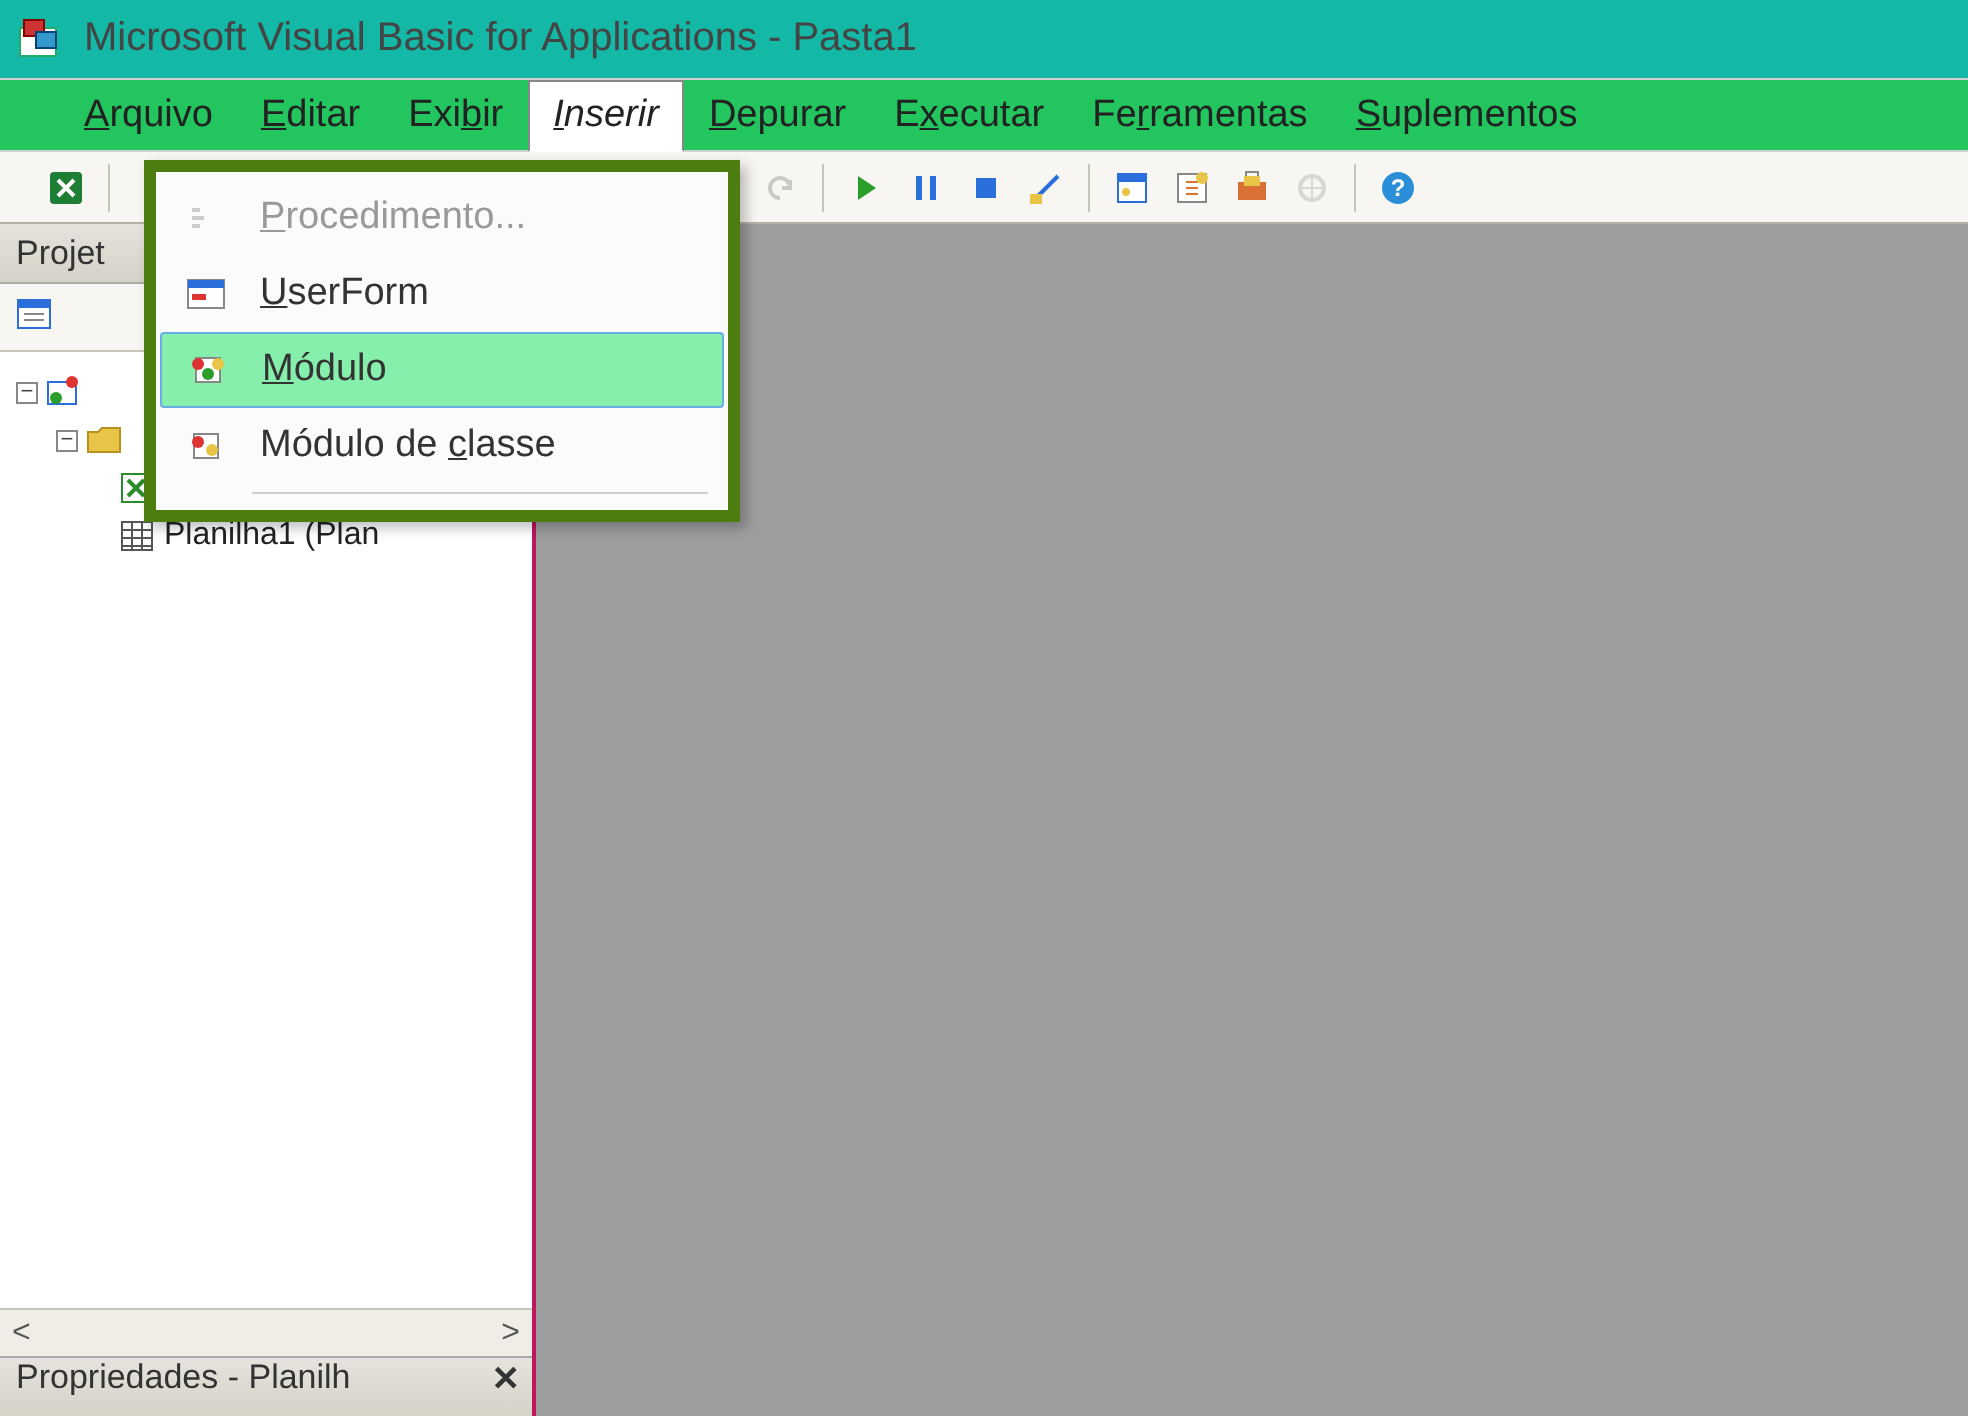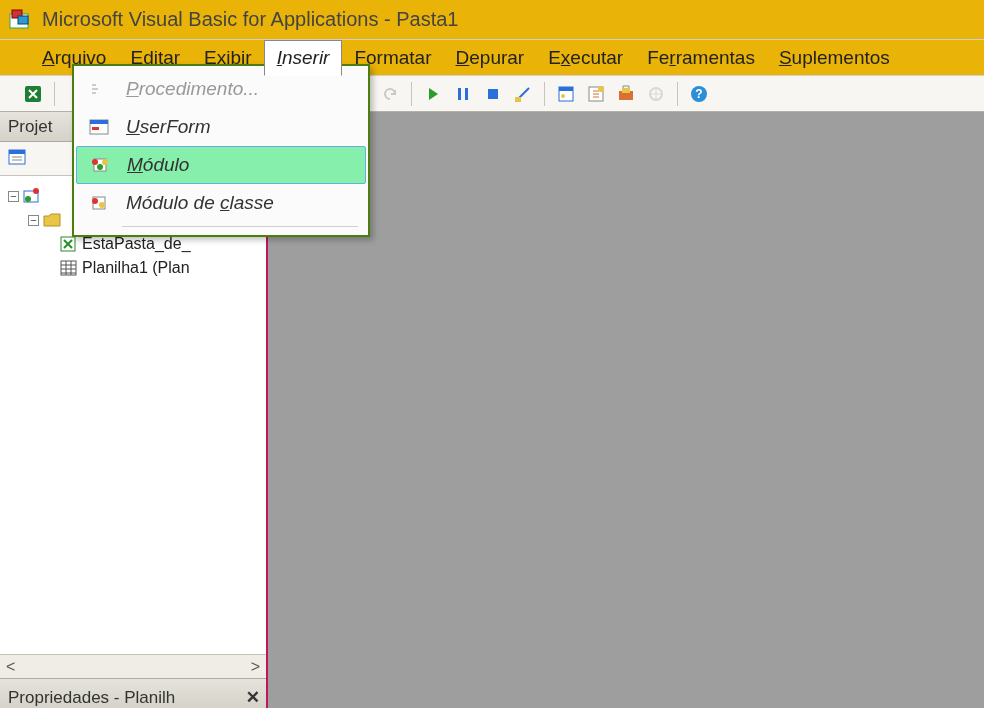--- a/index.html
+++ b/index.html
@@ -1,44 +1,44 @@
 <!DOCTYPE html>
 <html><head>
 <meta charset="utf-8">
 <style>
 * { box-sizing: border-box; margin: 0; padding: 0; }
 body { font-family: "Segoe UI", Tahoma, sans-serif; font-size: 14px; background: #fff; overflow: hidden; width: 984px; height: 708px; }
 
-.titlebar { height: 40px; display: flex; align-items: center; padding: 0 8px; background: #eab308; border-bottom: 1px solid #d0d0d0; }
+.titlebar { height: 40px; display: flex; align-items: center; padding: 0 8px; background: #14b8a6; border-bottom: 1px solid #d0d0d0; }
 .titlebar .icon-slot { width: 24px; height: 24px; margin-right: 10px; display:flex; align-items:center; justify-content:center; }
 .titlebar .title { font-size: 20px; color: #444; }
 
-.menubar { height: 36px; display: flex; align-items: center; padding: 0 12px 0 30px; background: #eab308; border-bottom: 1px solid #d0d0d0; gap: 0; }
+.menubar { height: 36px; display: flex; align-items: center; padding: 0 12px 0 30px; background: #22c55e; border-bottom: 1px solid #d0d0d0; gap: 0; }
 .menubar .menu-item { padding: 6px 12px; font-size: 19px; color: #222; cursor: default; }
 .menubar .menu-item.open { border: 1px solid #888; border-bottom: 1px solid #fff; background: #fff; position: relative; z-index: 20; font-style: italic; }
 .menubar .u { text-decoration: underline; }
 
 .toolbar { height: 36px; display: flex; align-items: center; padding: 0 8px 0 20px; background: #f7f6f2; border-bottom: 1px solid #b5b1a8; gap: 4px; }
 .tb-btn { width: 26px; height: 26px; display: flex; align-items: center; justify-content: center; cursor: default; }
 .tb-sep { width: 1px; height: 24px; background: #c8c4ba; margin: 0 4px; }
 .tb-btn svg { width: 18px; height: 18px; }
 
 .content { display: flex; height: calc(100% - 40px - 36px - 36px); }
 .left { width: 268px; display: flex; flex-direction: column; border-right: 2px solid #be185d; }
 .panel-head { height: 30px; background: linear-gradient(#e5e3dc, #d5d2c8); border-bottom: 1px solid #aaa; display:flex; align-items:center; padding: 0 8px; font-size: 17px; color: #333; }
 .panel-tb { height: 34px; background: #f7f6f2; border-bottom: 1px solid #c8c4ba; display: flex; align-items: center; padding: 0 8px; gap: 8px; }
 .tree { flex: 1; background: #fff; padding: 8px 4px; font-size: 16px; color: #222; overflow: hidden; position: relative;}
 .tree-row { display: flex; align-items: center; height: 24px; white-space: nowrap; }
 .scrollrow { height: 24px; background: #efede6; border-top: 1px solid #c8c4ba; display:flex; align-items:center; justify-content:space-between; padding:0 6px; font-size: 16px; color:#555;}
-.props-head { height: 30px; background: linear-gradient(#e5e3dc, #d5d2c8); border-top: 1px solid #aaa; display:flex; align-items:flex-end; justify-content:space-between; padding: 0 6px 0 8px; font-size: 17px; color: #333; }
+.props-head { height: 30px; background: linear-gradient(#e5e3dc, #d5d2c8); border-top: 1px solid #aaa; display:flex; align-items:flex-start; justify-content:space-between; padding: 0 6px 0 8px; font-size: 17px; color: #333; }
 .props-close { font-weight: bold; cursor:default; }
 
 .workspace { flex: 1; background: #9e9e9e; }
 
-.dropdown { position: absolute; top: 64px; left: 72px; width: 298px; background: #fbfbfb; border: 2px solid #4d7c0f; box-shadow: 3px 3px 6px rgba(0,0,0,0.25); z-index: 10; padding: 4px 0; font-style: italic; }
+.dropdown { position: absolute; top: 80px; left: 72px; width: 298px; background: #fbfbfb; border: 6px solid #4d7c0f; box-shadow: 3px 3px 6px rgba(0,0,0,0.25); z-index: 10; padding: 4px 0; }
 .dd-item { display: flex; align-items: center; height: 38px; padding: 0 12px; font-size: 19px; color: #333; cursor: default; }
 .dd-item.disabled { color: #999; }
 .dd-item.highlight { background: #86efac; border: 1px solid #66aee6; margin: 0 2px; padding: 0 10px; border-radius: 2px;}
 .dd-icon { width: 26px; height: 20px; margin-right: 14px; display:flex; align-items:center; justify-content:center; }
 .dd-sep { height: 1px; background: #d0d0d0; margin: 4px 10px 4px 48px; }
 .dd-item .u { text-decoration: underline; }
 
 .exp { display:inline-block; width:11px; height:11px; border:1px solid #888; text-align:center; line-height:9px; font-size:11px; color:#444; margin-right:4px; background:#fff;}
 </style>
 </head>
@@ -53,21 +53,20 @@
       </svg>
   </span>
   <span class="title">Microsoft Visual Basic for Applications - Pasta1</span>
 </div>
 
 <div class="menubar">
   <div class="menu-item"><span class="u">A</span><span></span>rquivo</div>
   <div class="menu-item"><span class="u">E</span>ditar</div>
   <div class="menu-item">Exi<span class="u">b</span>ir</div>
   <div class="menu-item open"><span class="u">I</span>nserir</div>
-  <div class="menu-item"><span class="u">F</span>ormatar</div>
   <div class="menu-item"><span class="u">D</span>epurar</div>
   <div class="menu-item">E<span class="u">x</span>ecutar</div>
   <div class="menu-item">Fe<span class="u">r</span>ramentas</div>
   <div class="menu-item"><span class="u">S</span>uplementos</div>
 </div>
 
 <div class="toolbar">
   <div class="tb-btn">
       <svg viewBox="0 0 18 18">
         <rect x="1" y="1" width="16" height="16" fill="#1e7e34" rx="2"></rect>

